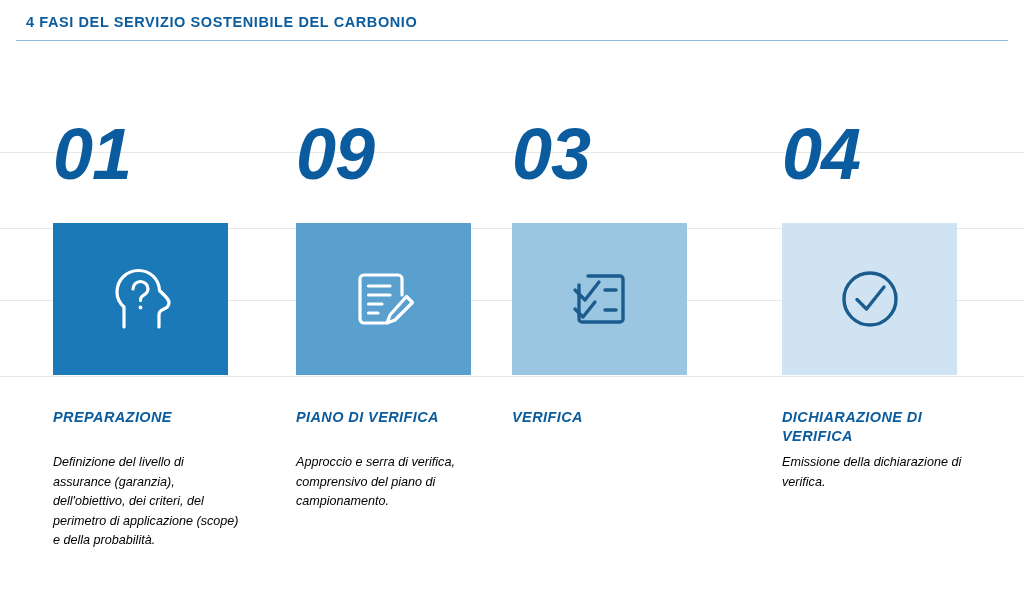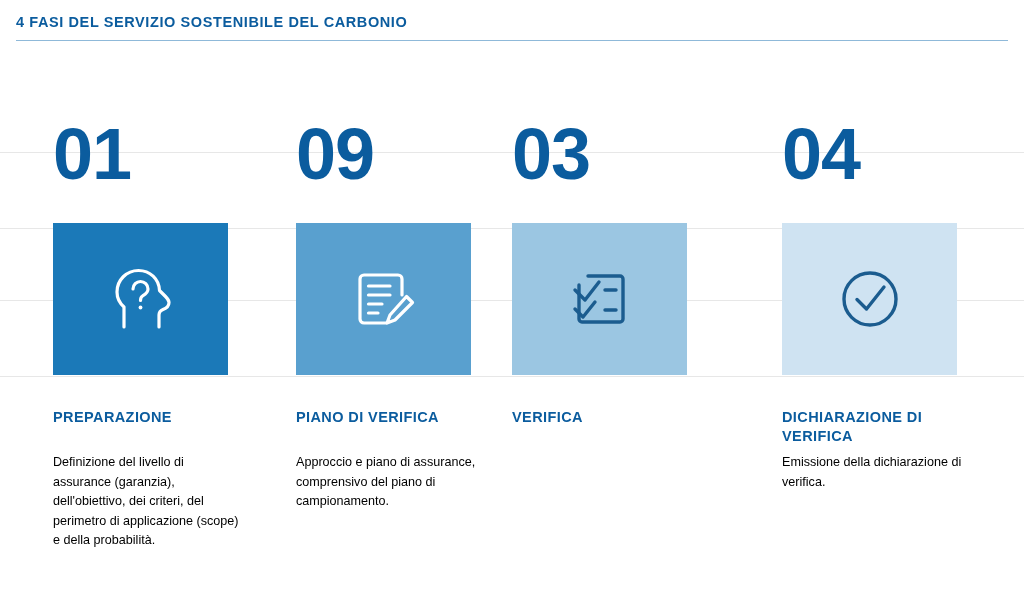--- a/index.html
+++ b/index.html
@@ -22,20 +22,21 @@
     top: 14px;
     width: 992px;
   }
   .header-title {
     font-size: 14.5px;
     font-weight: bold;
     letter-spacing: 0.6px;
     color: #0b5c9e;
     text-transform: uppercase;
     white-space: nowrap;
+    margin-left: 10px;
   }
   .header-rule {
     margin-top: 10px;
     height: 1px;
     background: #8fb9d9;
     width: 100%;
   }
 
   
   .guide {
@@ -52,20 +53,21 @@
     left: 0;
     top: 0;
     width: 1024px;
     height: 599px;
   }
   .col {
     position: absolute;
     top: 0;
     width: 246px;
     height: 599px;
+    font-style: italic;
   }
   .col-0 { left: 9px; }
   .col-1 { left: 252px; }
   .col-2 { left: 468px; }
   .col-3 { left: 738px; }
 
   .num {
     position: absolute;
     top: 118px;
     left: 44px;
@@ -165,21 +167,21 @@
                    L18 62 C18 64.2 19.8 66 22 66 L44 66"></path>
           <path d="M26.5 29 L48 29"></path>
           <path d="M26.5 38 L48 38"></path>
           <path d="M26.5 47 L40 47"></path>
           <path d="M26.5 56 L36 56"></path>
           <path d="M64.5 39.5 L70.5 45.5 L53 63 L45 66 L48 58 Z"></path>
         </svg>
       </span>
     </div>
     <div class="step-title">PIANO DI VERIFICA</div>
-    <div class="step-desc">Approccio e piano di assurance, comprensivo del piano di campionamento.</div>
+    <div class="step-desc">Approccio e serra di verifica, comprensivo del piano di campionamento.</div>
   </div>
 
   <div class="col col-2">
     <div class="num">03</div>
     <div class="tile tile-2">
       <span class="icon-wrap">
         <svg viewBox="0 0 84 84" width="84" height="84" fill="none" stroke="#1b5c8f" stroke-width="3.4" stroke-linecap="round" stroke-linejoin="round">
           <path d="M30 19 L62 19 C63.7 19 65 20.3 65 22 L65 62 C65 63.7 63.7 65 62 65
                    L24 65 C22.3 65 21 63.7 21 62 L21 28"></path>
           <path d="M17 33 L27 43 L41 25"></path>

